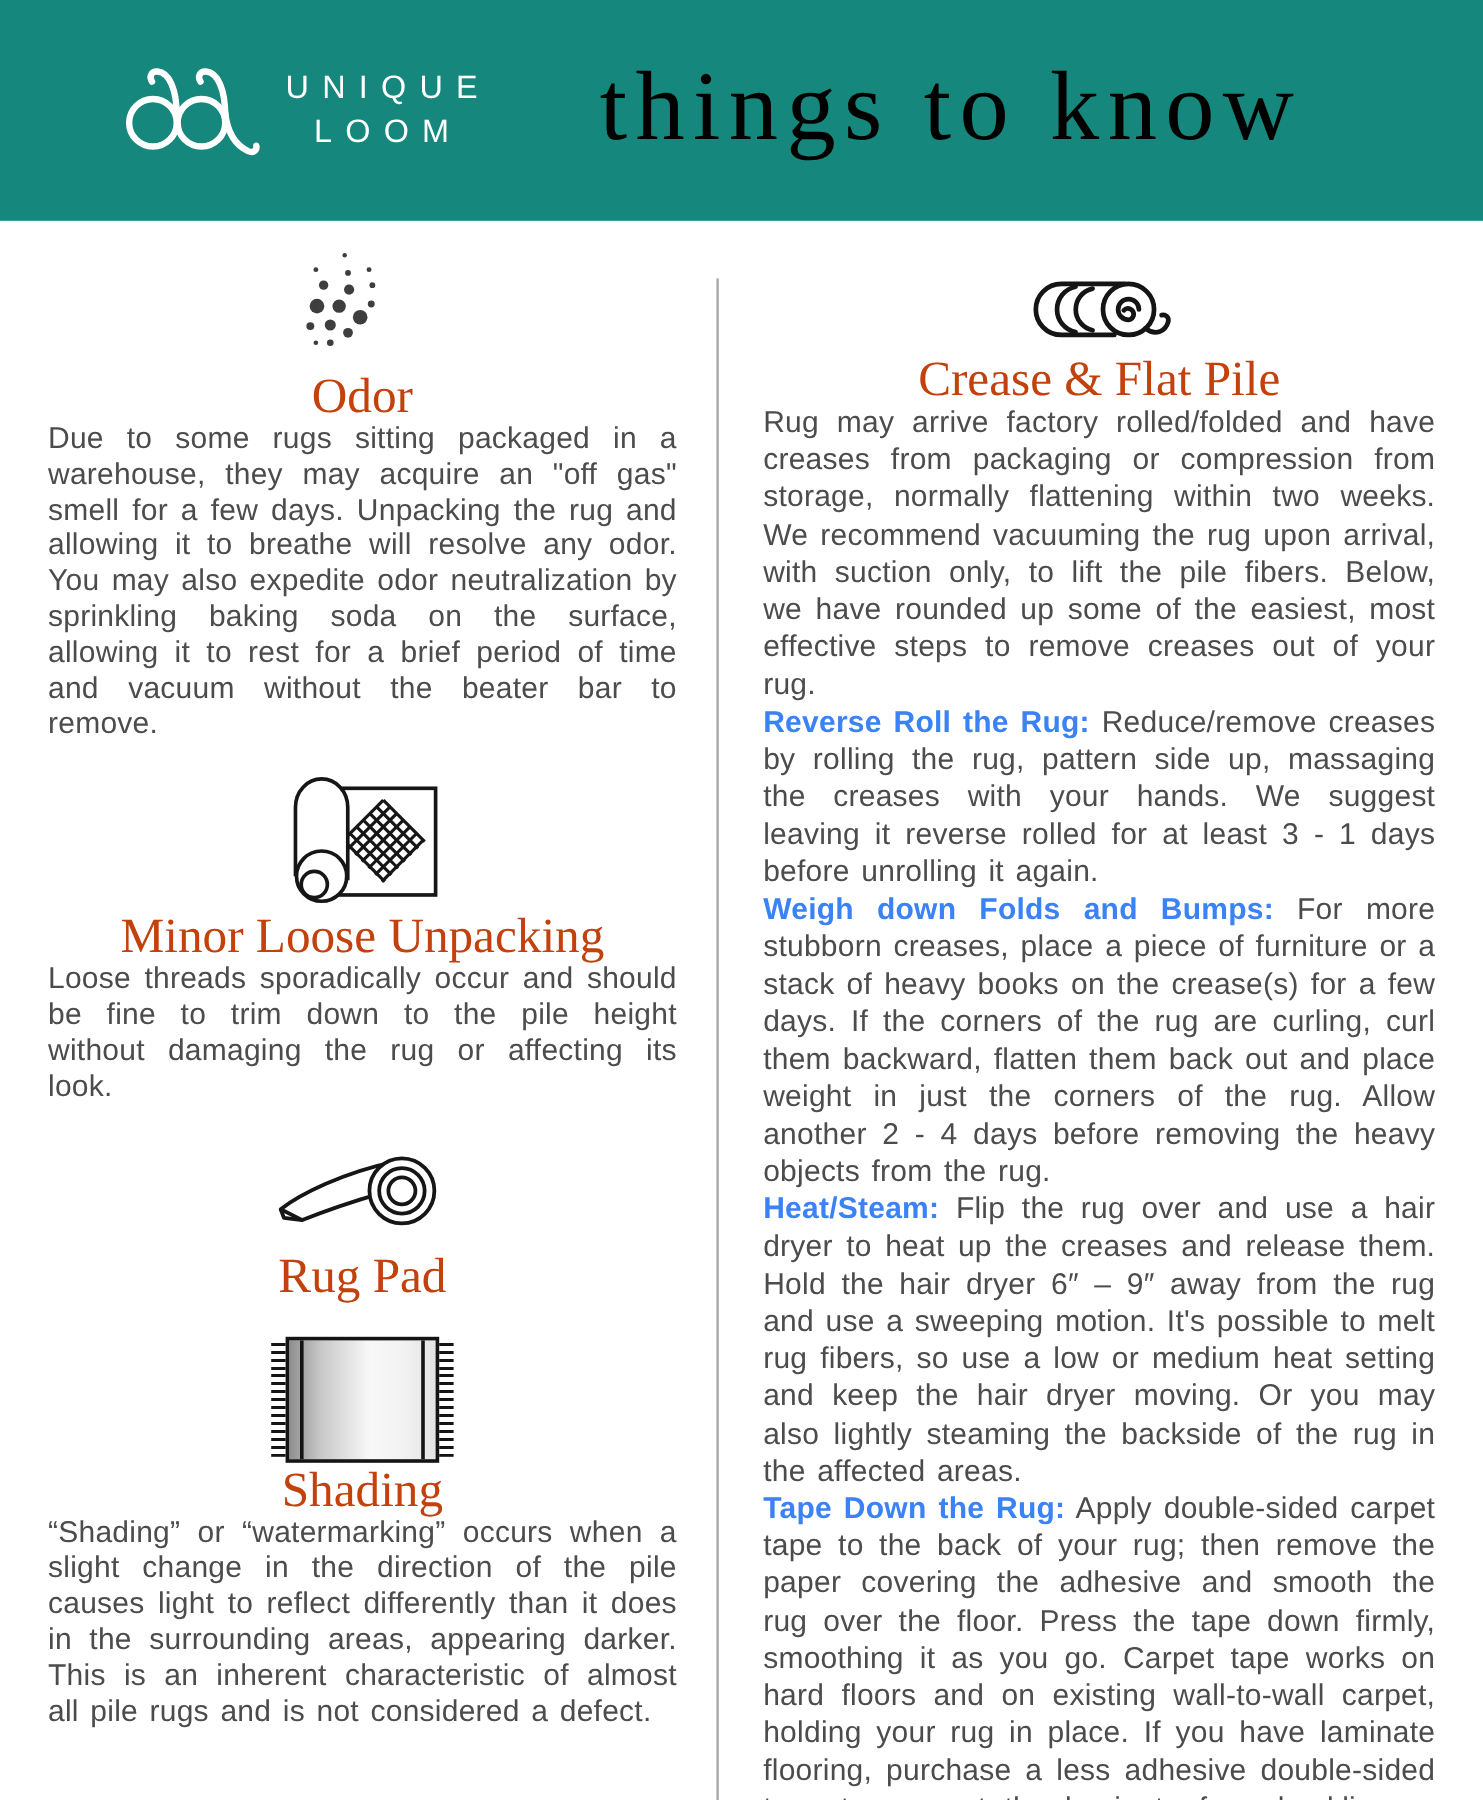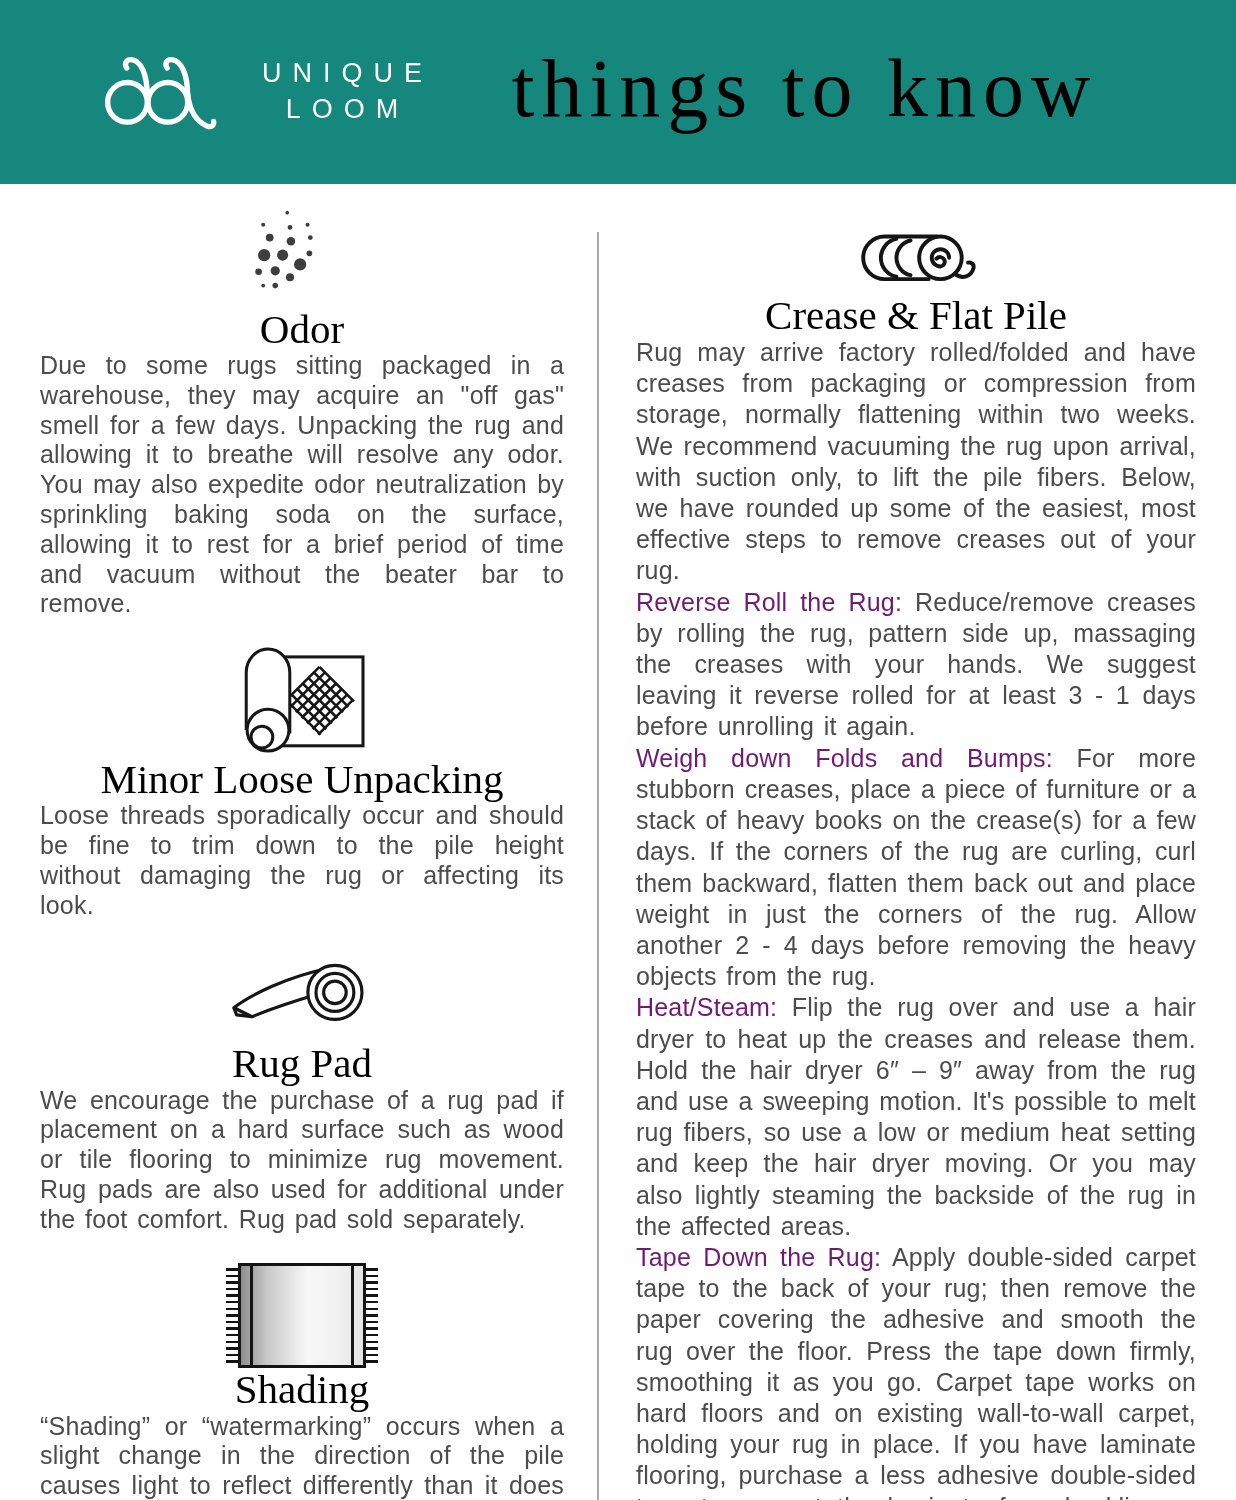--- a/index.html
+++ b/index.html
@@ -14,21 +14,21 @@
   
   .header{
     background:#15877d;
     height:184px;
     display:flex;
     align-items:center;
     padding:0 40px 0 100px;
     box-sizing:border-box;
   }
   .brand{
-    display:flex;align-items:center;gap:40px;flex:0 0 auto;
+    display:flex;align-items:center;gap:16px;flex:0 0 auto;
   }
   .brand svg{display:block;}
   .wordmark{
     color:#ffffff;
     font-size:27px;
     letter-spacing:11px;
     line-height:1.32;
     text-align:center;
     font-weight:400;
   }
@@ -55,37 +55,37 @@
   .v-divider{
     position:absolute;
     left:597px;top:232px;bottom:0;
     width:2px;background:#a9a9a9;
   }
   
   .icon-box{display:flex;justify-content:center;}
   h2.section-heading{
     font-family:"Liberation Serif", serif;
     font-weight:400;
-    color:#000000;
+    color:#c2410c;
     font-size:41px;
     text-align:center;
     margin:0;
     line-height:1.05;
   }
   p.body-text{
     margin:0;
     text-align:justify;
     font-size:25px;
     line-height:29.8px;
     letter-spacing:0.2px;
     word-spacing:2.5px;
     color:#4c4c4c;
   }
   .col-right p.body-text{line-height:31.2px;}
-  p.body-text b{color:#701a75;font-weight:normal;}
+  p.body-text b{color:#3b82f6;font-weight:bold;}
   
   .m-odor-icon{margin-top:22px;height:102px;}
   .m-odor-head{margin-top:14px;margin-bottom:5px;}
   .m-thread-icon{margin-top:17px;height:122px;}
   .m-thread-head{margin-top:8px;margin-bottom:4px;}
   .m-pad-icon{margin-top:30px;height:92px;}
   .m-pad-head{margin-top:20px;margin-bottom:5px;}
   .m-shade-icon{margin-top:28px;height:106px;align-items:center;}
   .m-shade-head{margin-top:20px;margin-bottom:5px;}
   
@@ -189,21 +189,20 @@
     <div class="icon-box m-pad-icon">
       <svg width="158" height="92" viewBox="0 0 175 102" fill="none" stroke="#161616" stroke-width="3.5" stroke-linejoin="round">
         <path d="M118 20 C70 30 30 50 12 64 L32 74 C66 60 95 52 112 47 Z" fill="#ffffff"></path>
         <path d="M12 64 L15 72 L32 74" fill="none"></path>
         <circle cx="124" cy="47" r="30" fill="#ffffff"></circle>
         <circle cx="124" cy="47" r="21"></circle>
         <circle cx="124" cy="47" r="12.5"></circle>
       </svg>
     </div>
     <h2 class="section-heading m-pad-head">Rug Pad</h2>
-    <p class="body-text">We encourage the purchase of a rug pad if placement on a hard surface such as wood or tile flooring to minimize rug movement. Rug pads are also used for additional under the foot comfort. Rug pad sold separately.</p>
 
     <div class="icon-box m-shade-icon">
       <div class="shade-wrap">
         <div class="fringe"></div>
         <div class="shade-body">
           <div class="shade-line left"></div>
           <div class="shade-line right"></div>
         </div>
         <div class="fringe"></div>
       </div>

